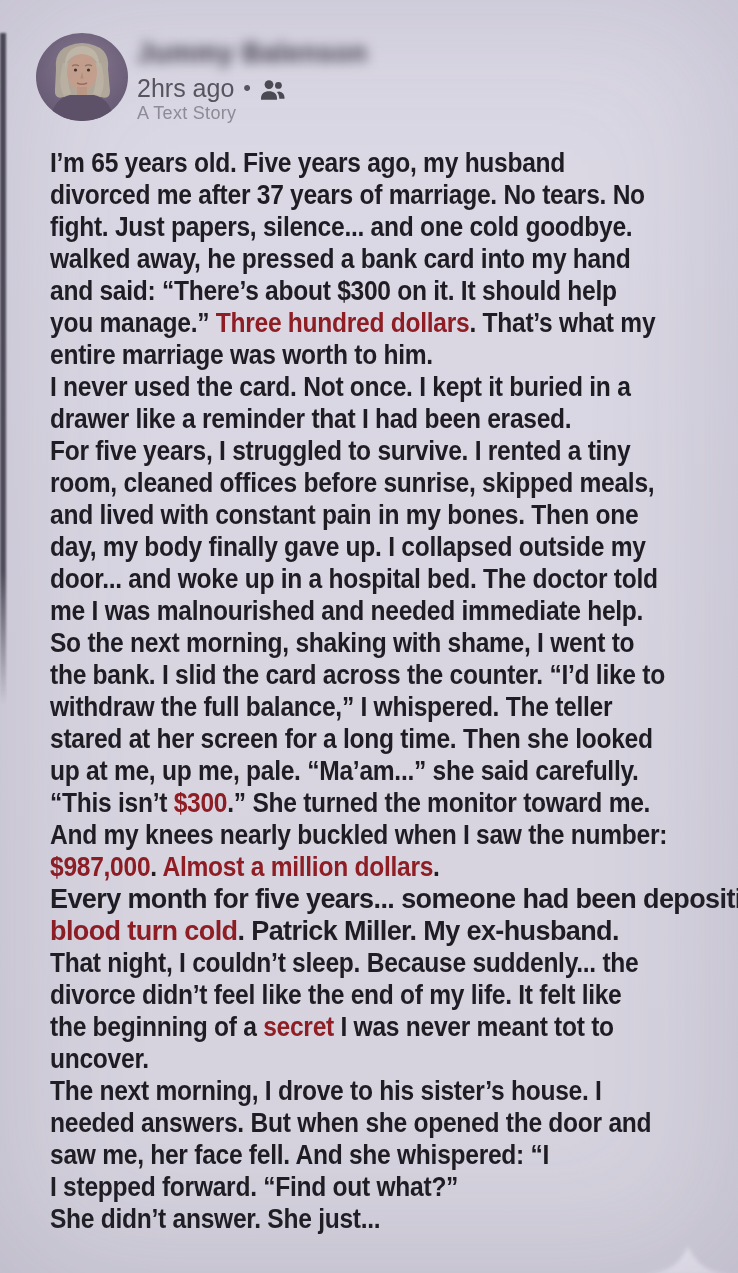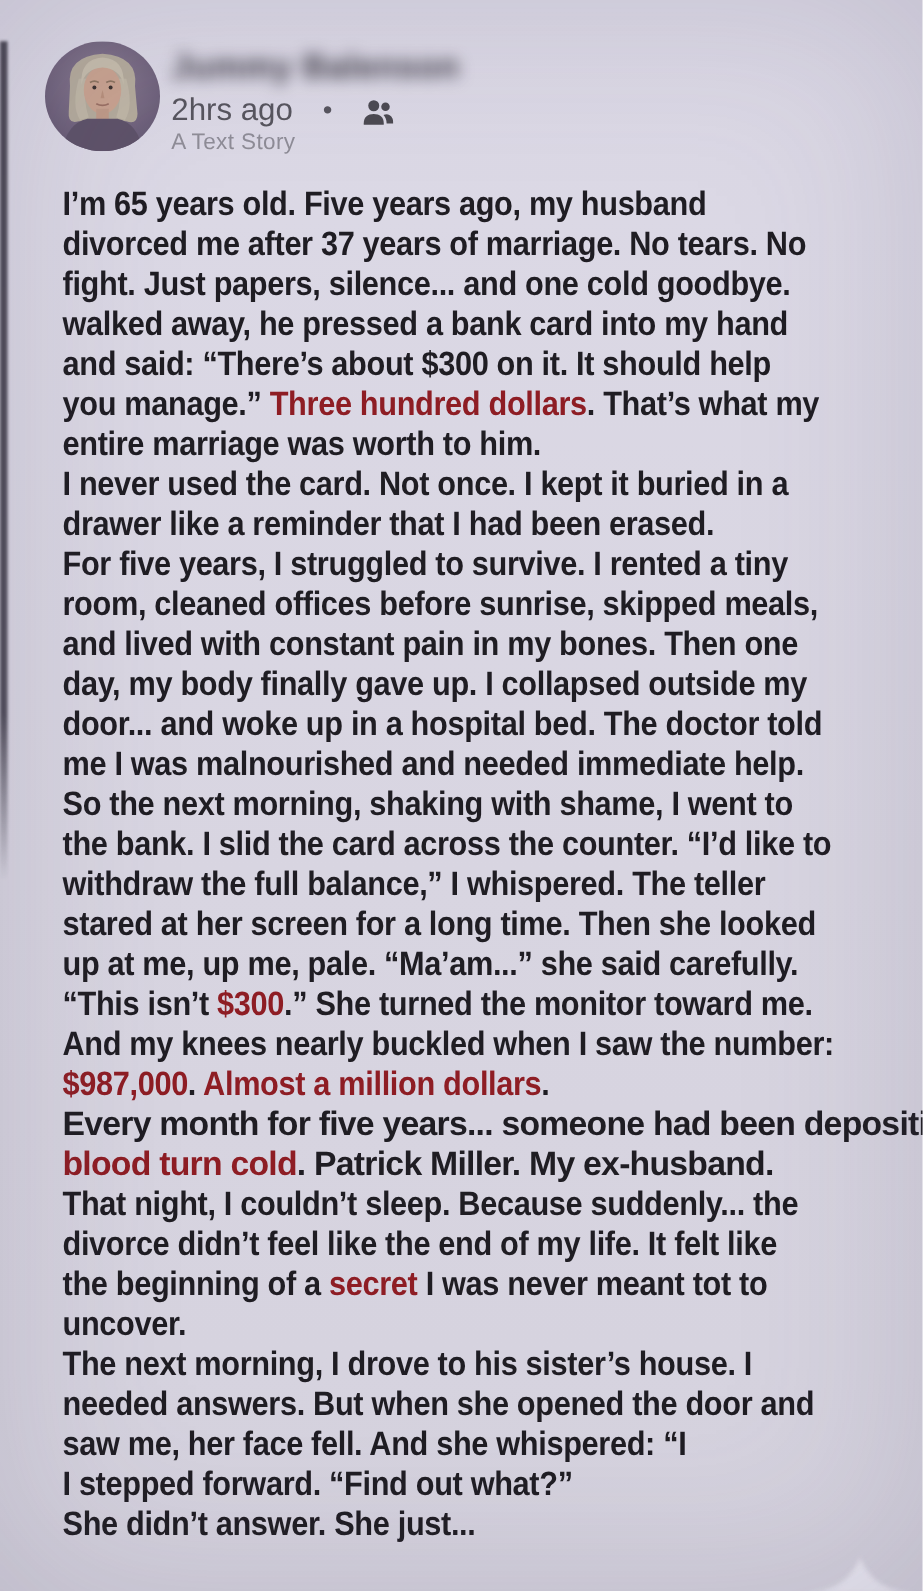--- a/index.html
+++ b/index.html
@@ -24,21 +24,21 @@
     border-radius: 50%; overflow: hidden;
   }
   .avatar svg { display: block; width: 100%; height: 100%; }
   .author-name {
     position: absolute; left: 137px; top: 38px;
     font-size: 27px; font-weight: 700; color: #3e3b46;
     filter: blur(6px); white-space: nowrap; letter-spacing: 0.5px;
   }
   .meta {
     position: absolute; left: 137px; top: 74px; height: 28px;
-    display: flex; align-items: center; gap: 24px;
+    display: flex; align-items: center; gap: 9px;
     font-size: 25px; color: var(--meta, #57555e);
   }
   .meta .dot { font-size: 22px; line-height: 28px; }
   .privacy svg { display: block; width: 25px; height: 20px; margin-top: 3px; }
   .subtitle {
     position: absolute; left: 137px; top: 103px;
     font-size: 18px; color: var(--subtitle, #8f8d97); letter-spacing: 0.3px;
   }
   
   .story { position: absolute; left: 30px; top: 147px; width: 708px; margin-left: 20px; }

